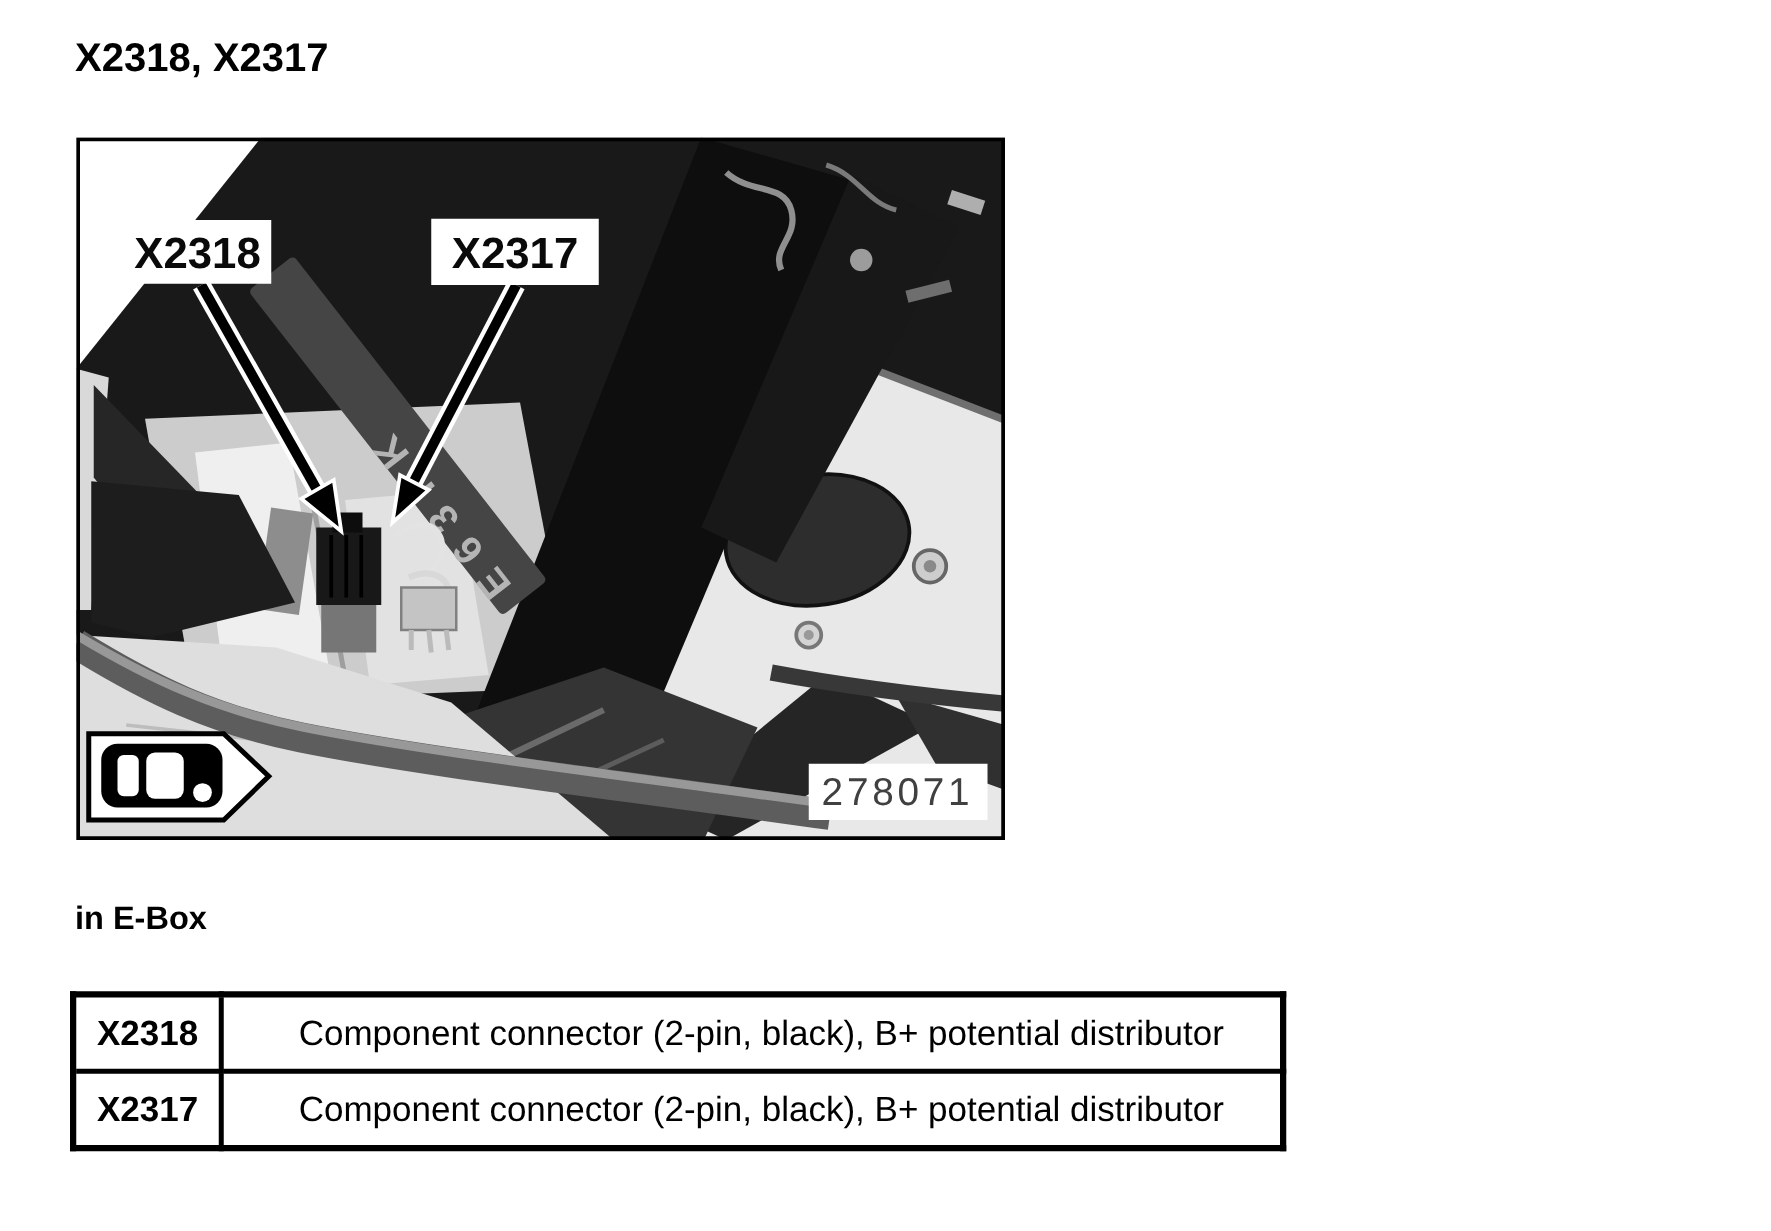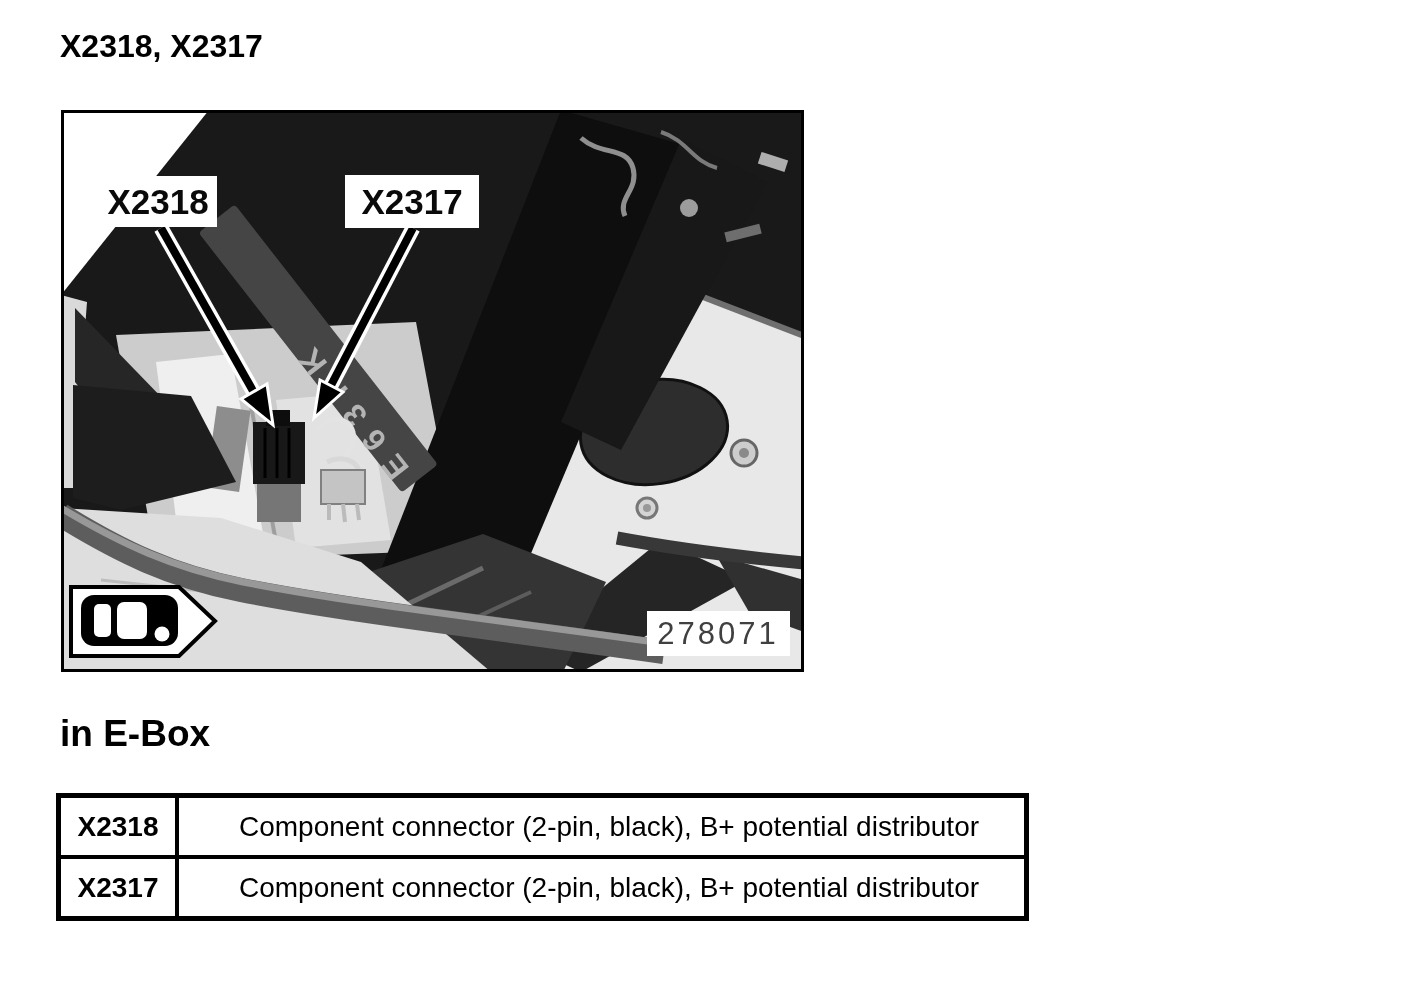--- a/index.html
+++ b/index.html
@@ -1,19 +1,19 @@
 <!DOCTYPE html>
 <html><head>
 <meta charset="utf-8">
 <style>
   html,body{margin:0;padding:0;background:#ffffff;}
   body{font-family:"Liberation Sans", sans-serif;color:#000;}
   .page{position:relative;width:1417px;height:985px;background:#fff;overflow:hidden;margin-left:24px;}
   .title{position:absolute;left:36px;top:30px;margin:0;font-size:32px;line-height:32px;font-weight:bold;}
-  .subheading{position:absolute;left:36px;top:717px;margin:0;font-size:37px;line-height:34px;font-weight:bold;}
+  .subheading{position:absolute;left:36px;top:717px;margin:0;font-size:26px;line-height:34px;font-weight:bold;}
   .photo{position:absolute;left:37px;top:110px;width:743px;height:562px;margin:0;}
   .photo svg{display:block;}
   .photo text{font-family:"Liberation Sans", sans-serif;}
   .conn-table{position:absolute;left:32px;top:793px;border-collapse:collapse;border:5px solid #000;background:#fff;}
   .conn-table td{border:4px solid #000;height:55px;font-size:28px;vertical-align:middle;background:#fff;white-space:nowrap;}
   .conn-table td.cell-id{width:112px;text-align:center;font-weight:bold;}
   .conn-table td.cell-desc{width:828px;padding-left:16px;text-align:center;}
 </style>
 </head>
 <body>

